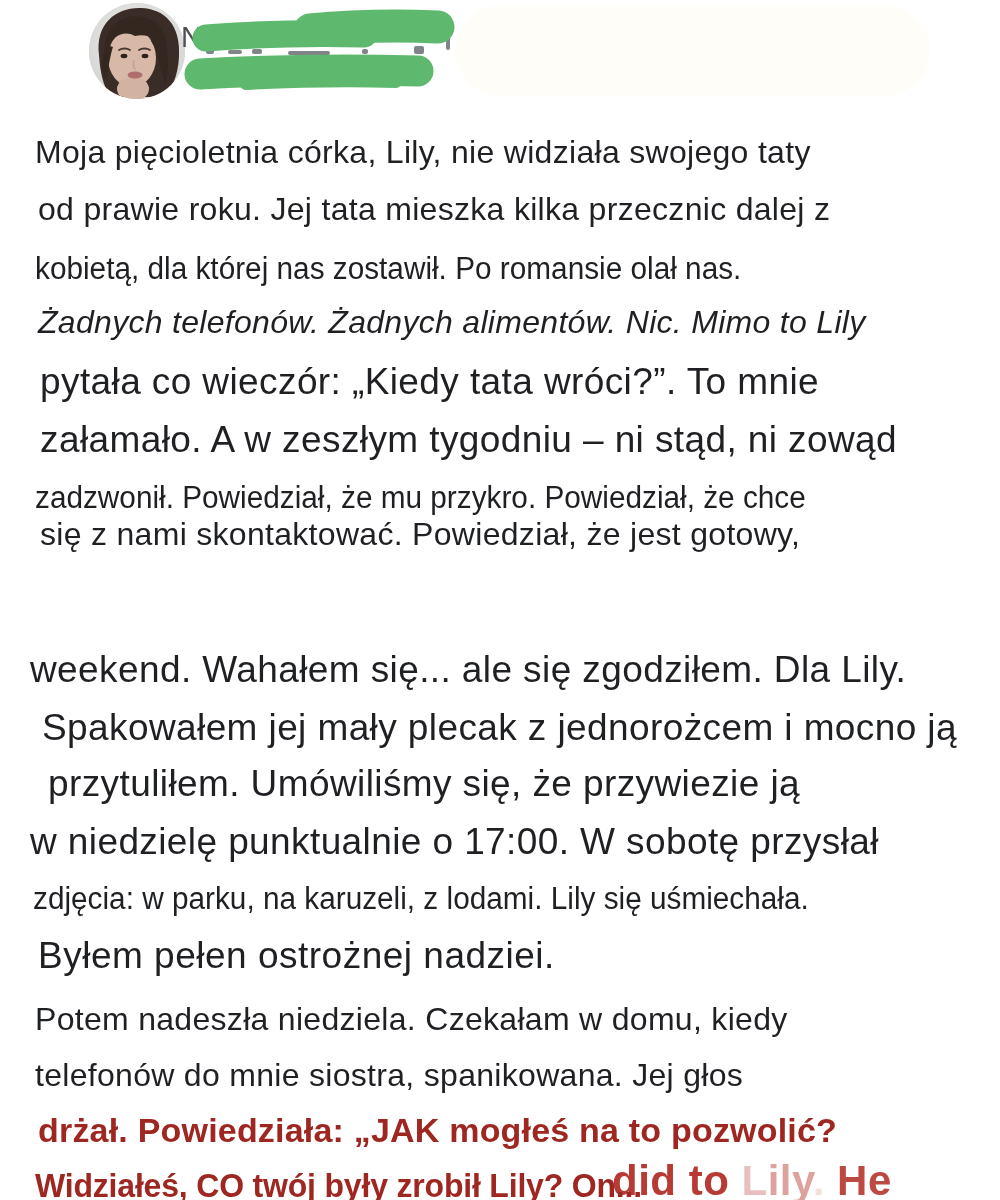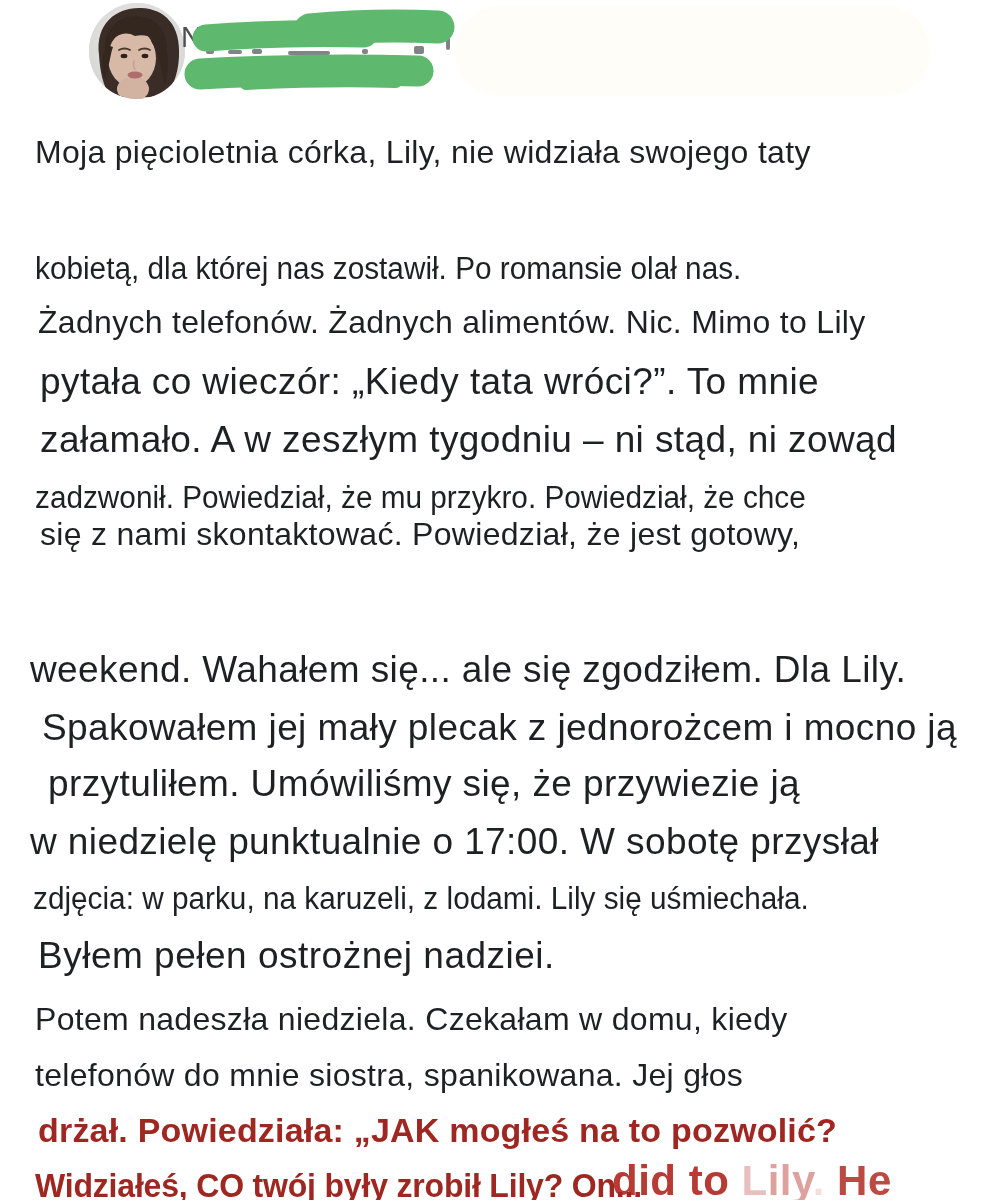--- a/index.html
+++ b/index.html
@@ -94,22 +94,23 @@
     <div class="redaction" style="left:186px;top:50px;">
       <svg width="248" height="46" viewBox="0 0 248 46">
         <path d="M14,24 Q120,18 232,21" stroke="#5eb96e" stroke-width="31" fill="none" stroke-linecap="round"></path>
         <path d="M60,34 Q140,30 210,32" stroke="#5eb96e" stroke-width="12" fill="none" stroke-linecap="round"></path>
       </svg>
     </div>
   </div>
 
   <div class="post-text">
       <div class="line v-m" style="left: 35px; top: 133px;">Moja pięcioletnia córka, Lily, nie widziała swojego taty</div>
+      <div class="line v-m" style="left: 38px; top: 190px;">od prawie roku. Jej tata mieszka kilka przecznic dalej z</div>
       <div class="line v-s" style="left: 35px; top: 250px;">kobietą, dla której nas zostawił. Po romansie olał nas.</div>
-      <div class="line v-m" style="left: 38px; top: 303px;">Żadnych telefonów. Żadnych alimentów. Nic. Mimo to Lily</div>
+      <div class="line v-m" style="left: 38px; top: 303px; font-style: italic;">Żadnych telefonów. Żadnych alimentów. Nic. Mimo to Lily</div>
       <div class="line v-l" style="left: 40px; top: 360px;">pytała co wieczór: „Kiedy tata wróci?”. To mnie</div>
       <div class="line v-l" style="left: 40px; top: 418px;">załamało. A w zeszłym tygodniu – ni stąd, ni zowąd</div>
       <div class="line v-s" style="left: 35px; top: 479px;">zadzwonił. Powiedział, że mu przykro. Powiedział, że chce</div>
       <div class="line v-m" style="left: 40px; top: 515px;">się z nami skontaktować. Powiedział, że jest gotowy,</div>
       <div class="line v-l" style="left: 42px; top: 706px;">Spakowałem jej mały plecak z jednorożcem i mocno ją</div>
       <div class="line v-l" style="left: 30px; top: 648px;">weekend. Wahałem się... ale się zgodziłem. Dla Lily.</div>
       <div class="line v-l" style="left: 48px; top: 762px;">przytuliłem. Umówiliśmy się, że przywiezie ją</div>
       <div class="line v-l" style="left: 30px; top: 820px;">w niedzielę punktualnie o 17:00. W sobotę przysłał</div>
       <div class="line v-s" style="left: 33px; top: 880px;">zdjęcia: w parku, na karuzeli, z lodami. Lily się uśmiechała.</div>
       <div class="line v-xl" style="left: 38px; top: 934px;">Byłem pełen ostrożnej nadziei.</div>

